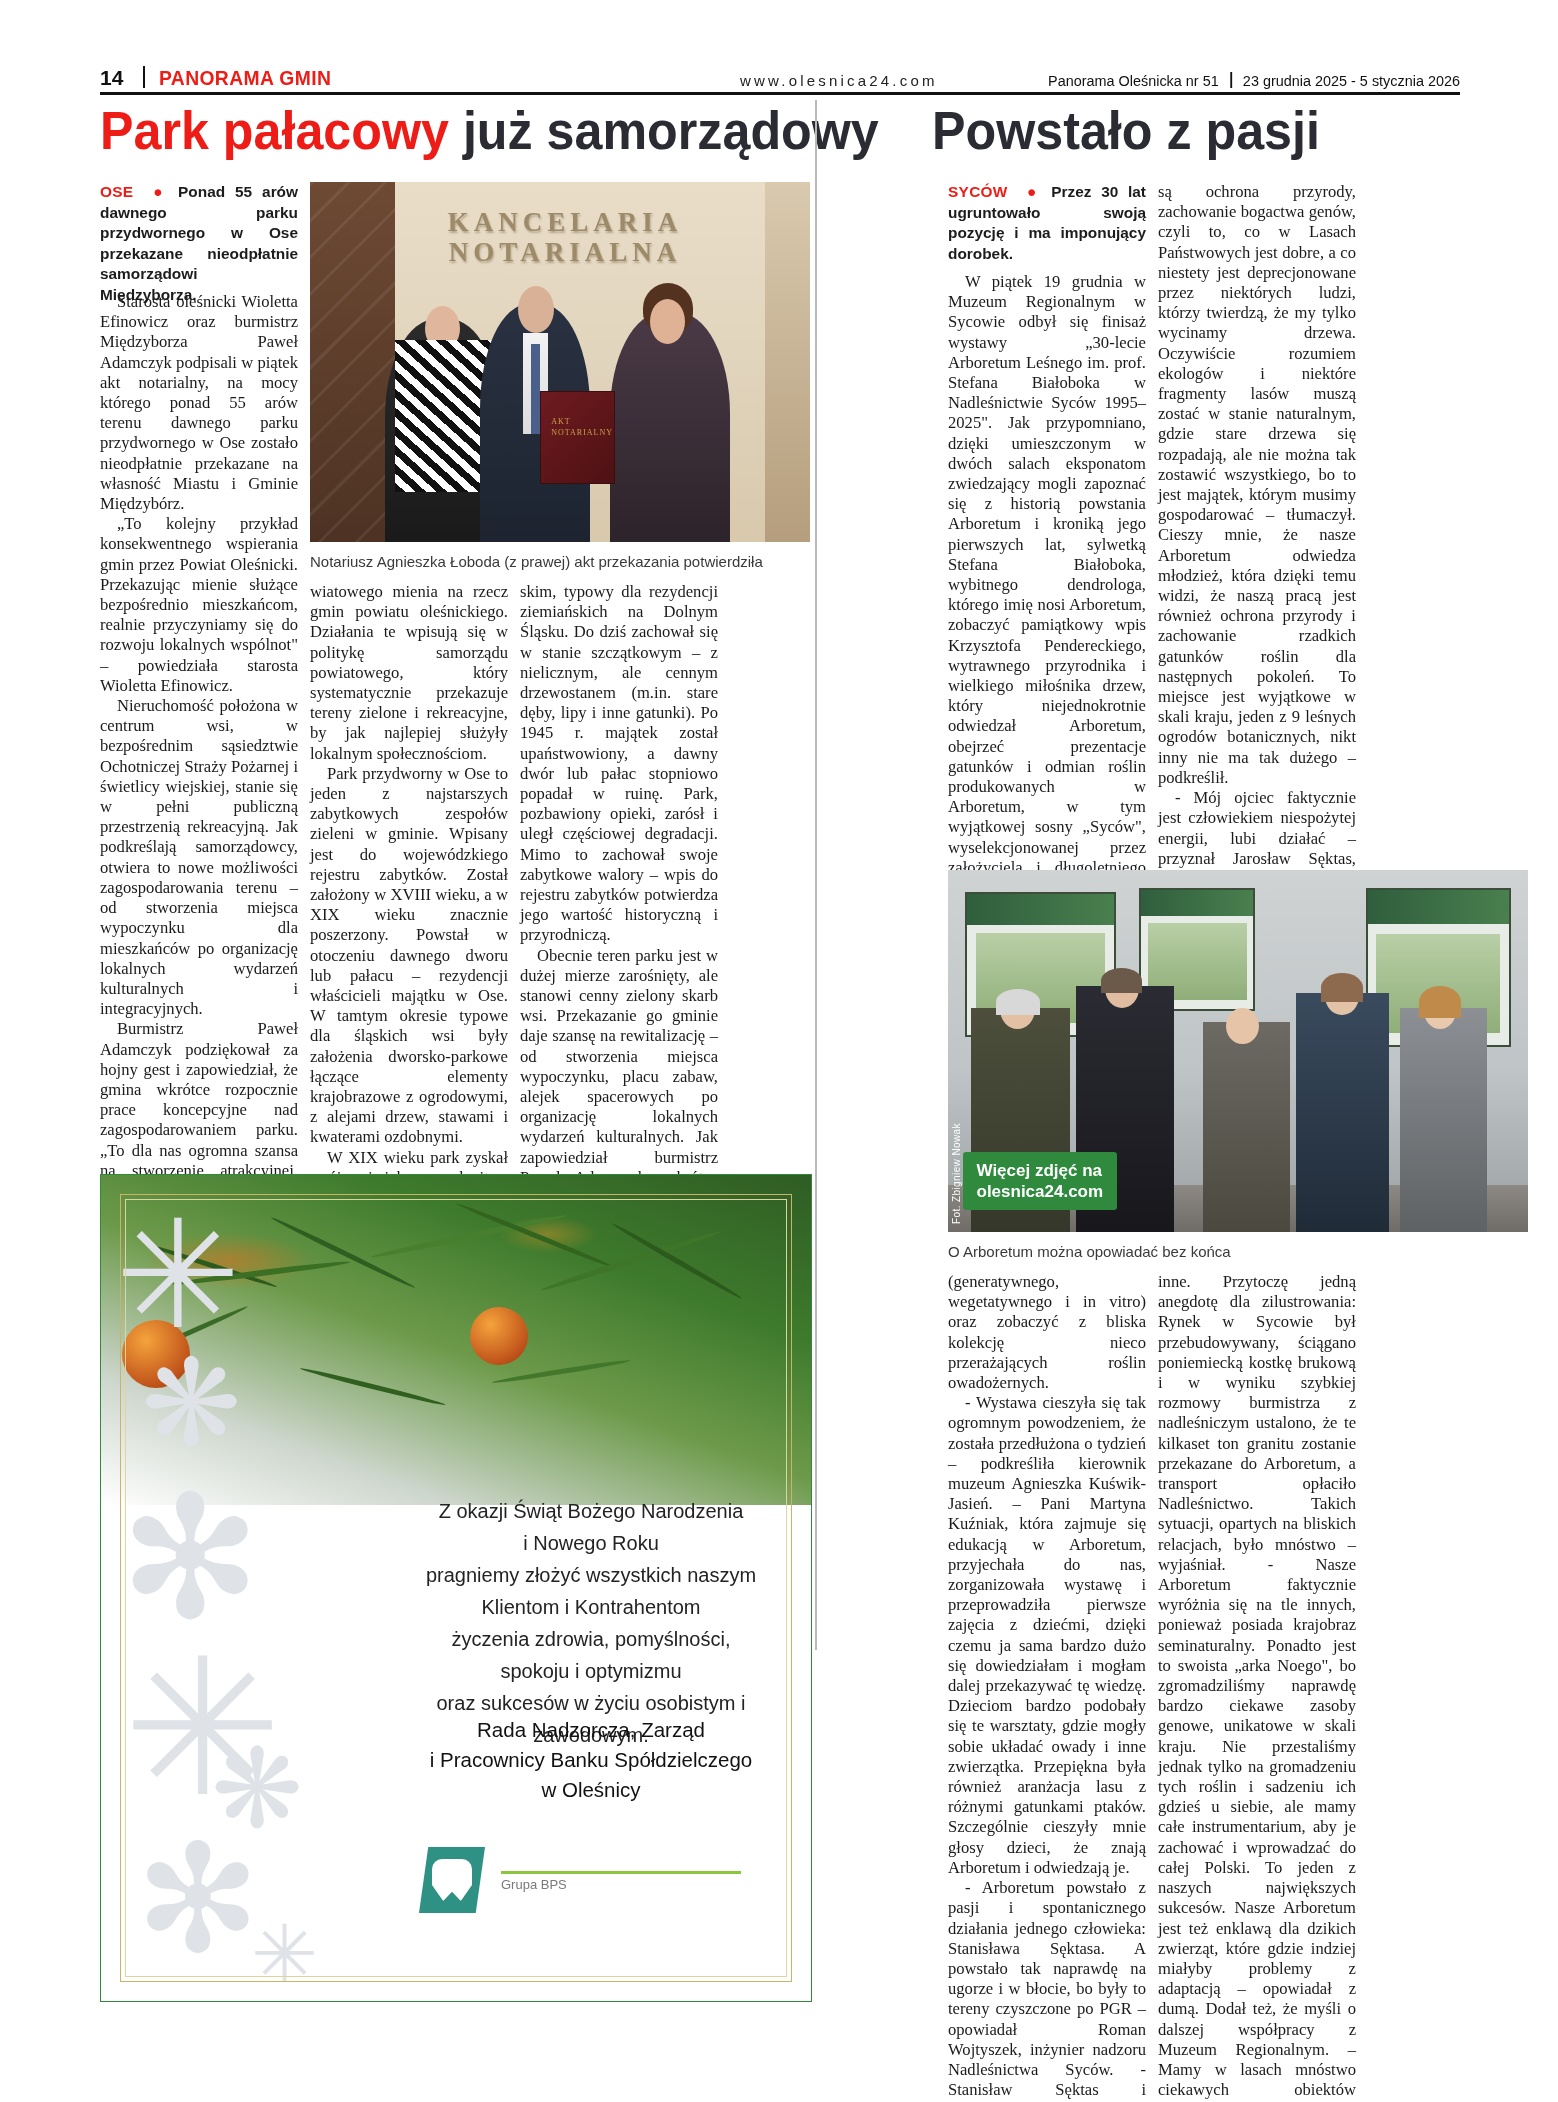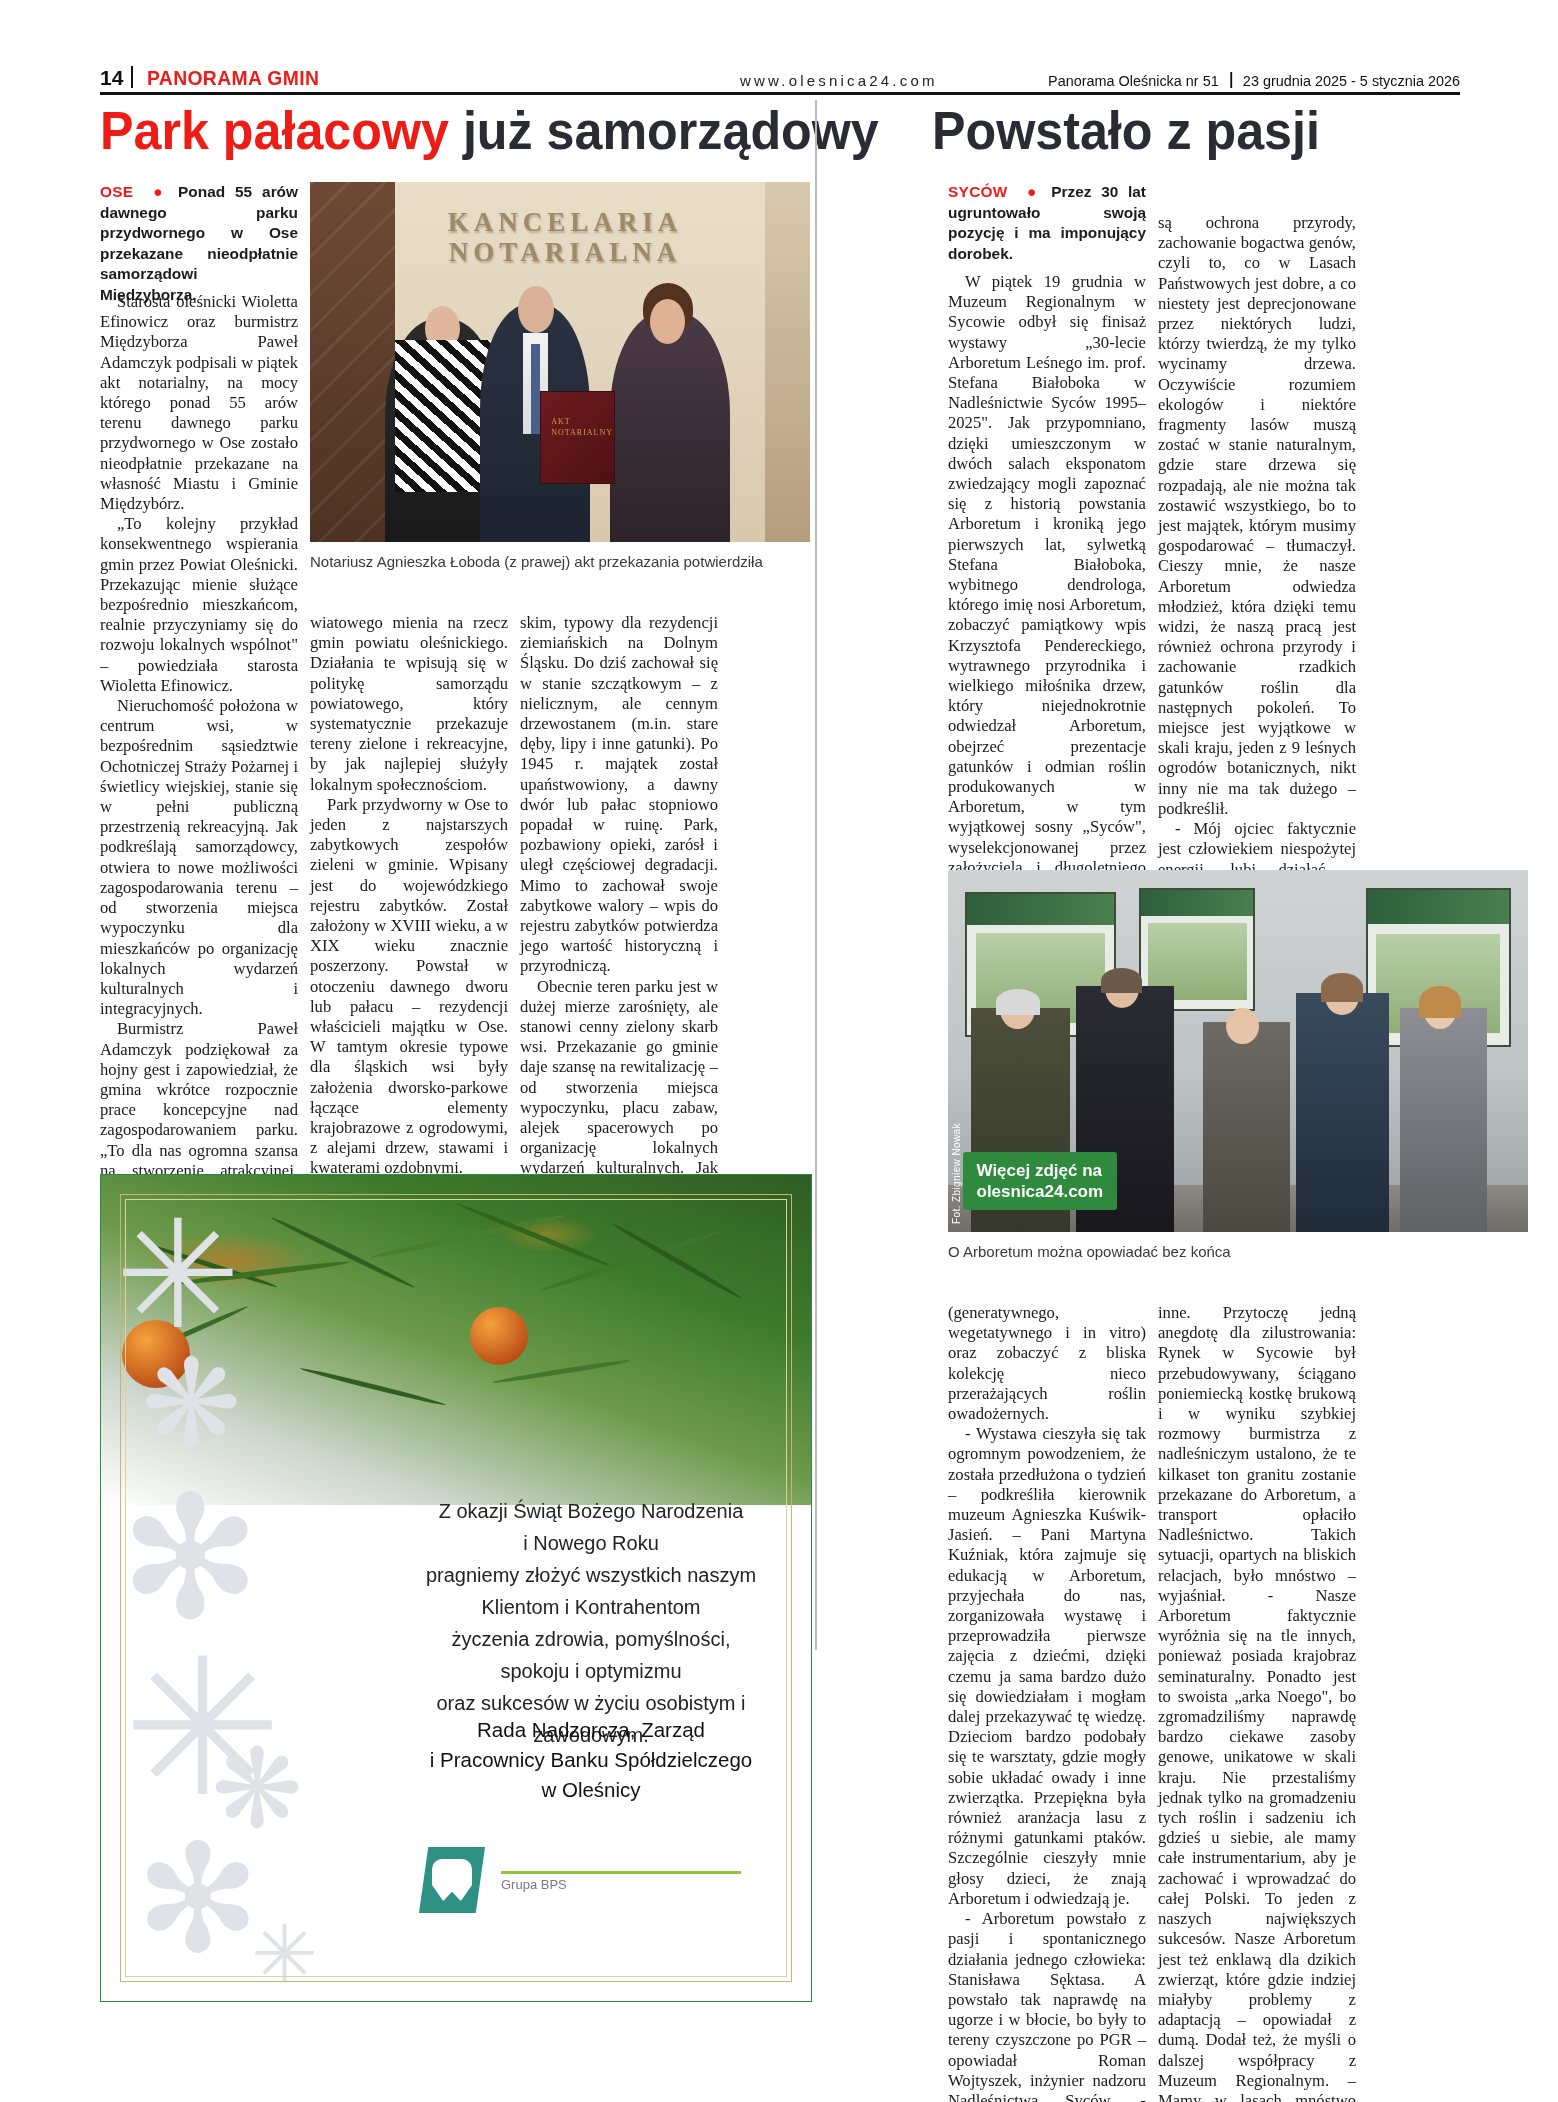--- a/index.html
+++ b/index.html
@@ -14,21 +14,21 @@
   .page { position:absolute; inset:0; background:#fff; }
 
   
   .masthead {
     position:absolute; left:100px; top:52px; width:1360px; height:36px;
     display:flex; align-items:flex-end;
   }
   .mh-page-no {
     font-family:"Liberation Sans", sans-serif;
     font-weight:bold; font-size:21px; color:#111; line-height:1;
-    padding-right:8px;
+    padding-right:20px;
   }
   .mh-sep { width:2px; height:22px; background:#111; margin-right:14px; }
   .mh-section {
     font-family:"Liberation Sans", sans-serif;
     font-weight:bold; font-size:21px; color:#ED1C16; letter-spacing:.4px;
     line-height:1;
     transform: scaleX(0.92); transform-origin:left bottom;
   }
   .mh-url {
     position:absolute; left:640px; bottom:0;
@@ -72,21 +72,21 @@
     font-weight:bold; font-size:15.4px; line-height:20.5px;
     color:#1c1c1c; text-align:justify;
   }
   .lead .tag { color:#ED1C16; font-weight:bold; letter-spacing:.3px; }
   .lead .dot { color:#ED1C16; }
   .body-txt {
     font-size:16.6px; line-height:20.2px; text-align:justify;
     hyphens:none; color:#1a1a1a;
   }
   .body-txt p { text-indent:17px; margin:0; }
-  .body-txt p.noind { text-indent:0;margin-top:31px; }
+  .body-txt p.noind { text-indent:0; }
   .sig { text-align:right; font-style:italic; font-size:15.5px; margin-top:4px; }
 
   
   .photo { position:absolute; overflow:hidden; background:#0f172a; }
   .caption {
     position:absolute;
     font-family:"Liberation Sans", sans-serif;
     font-size:15px; color:#3a3a3a; line-height:19px;
   }
 

